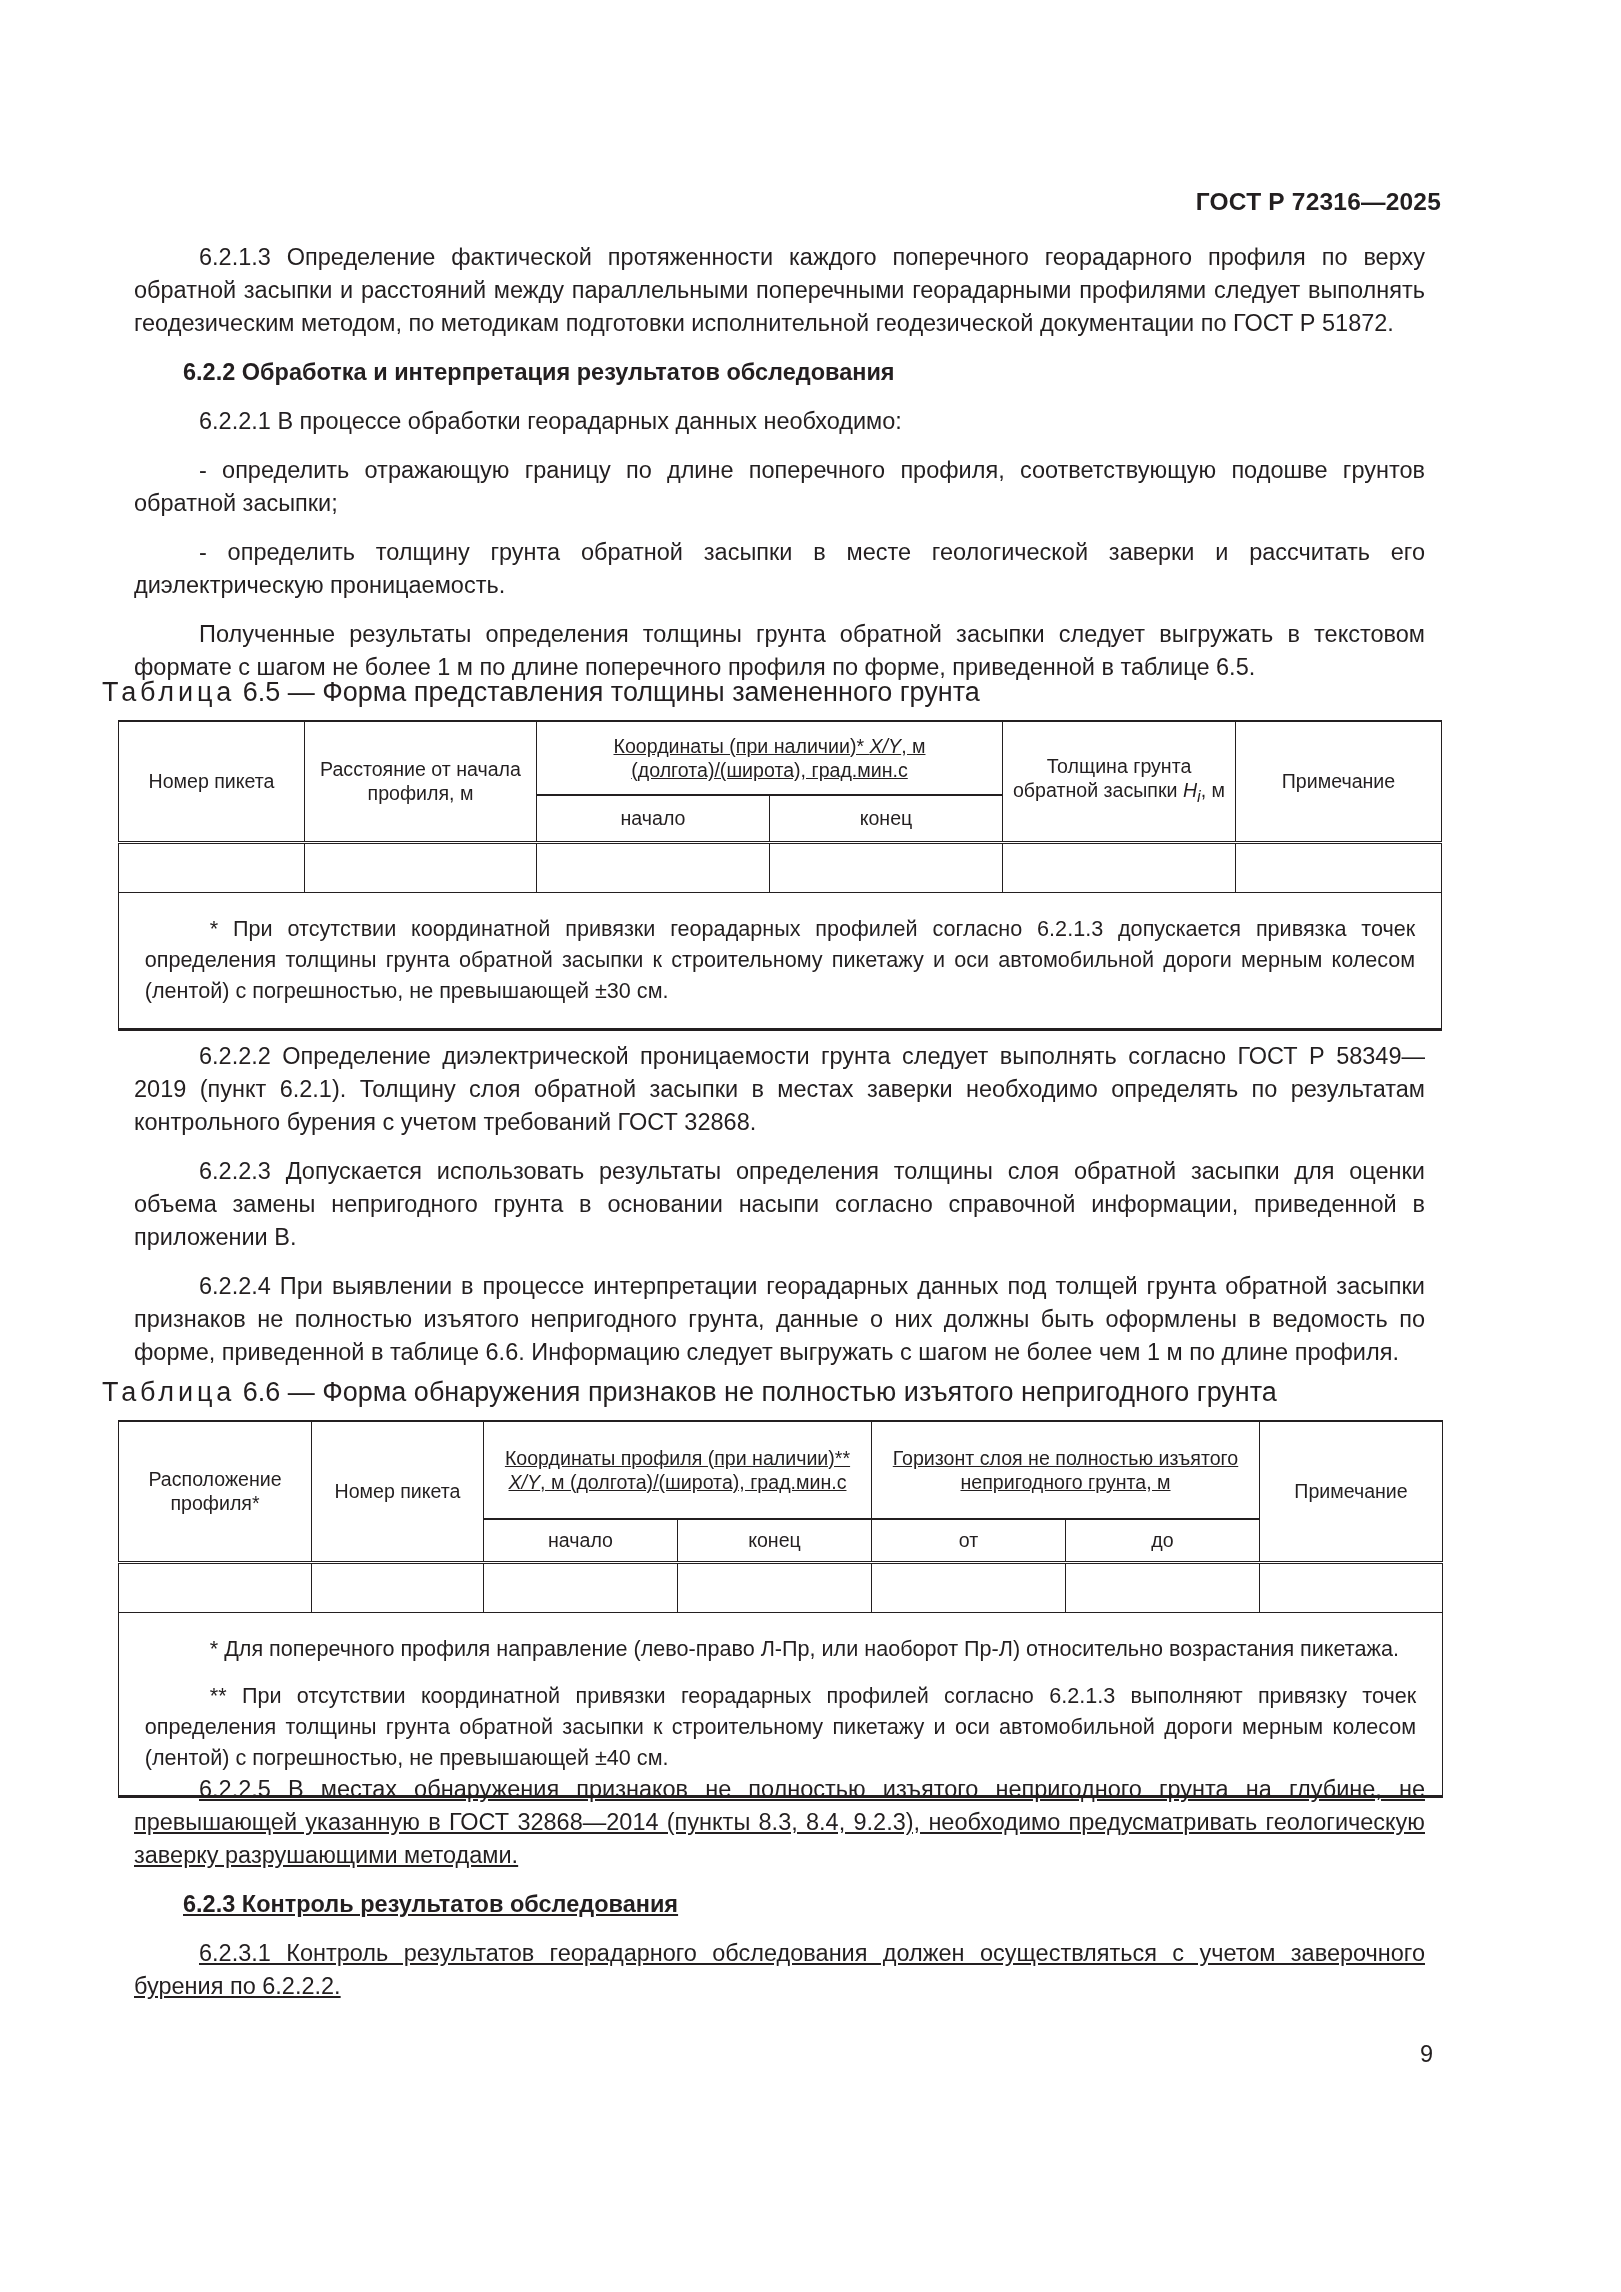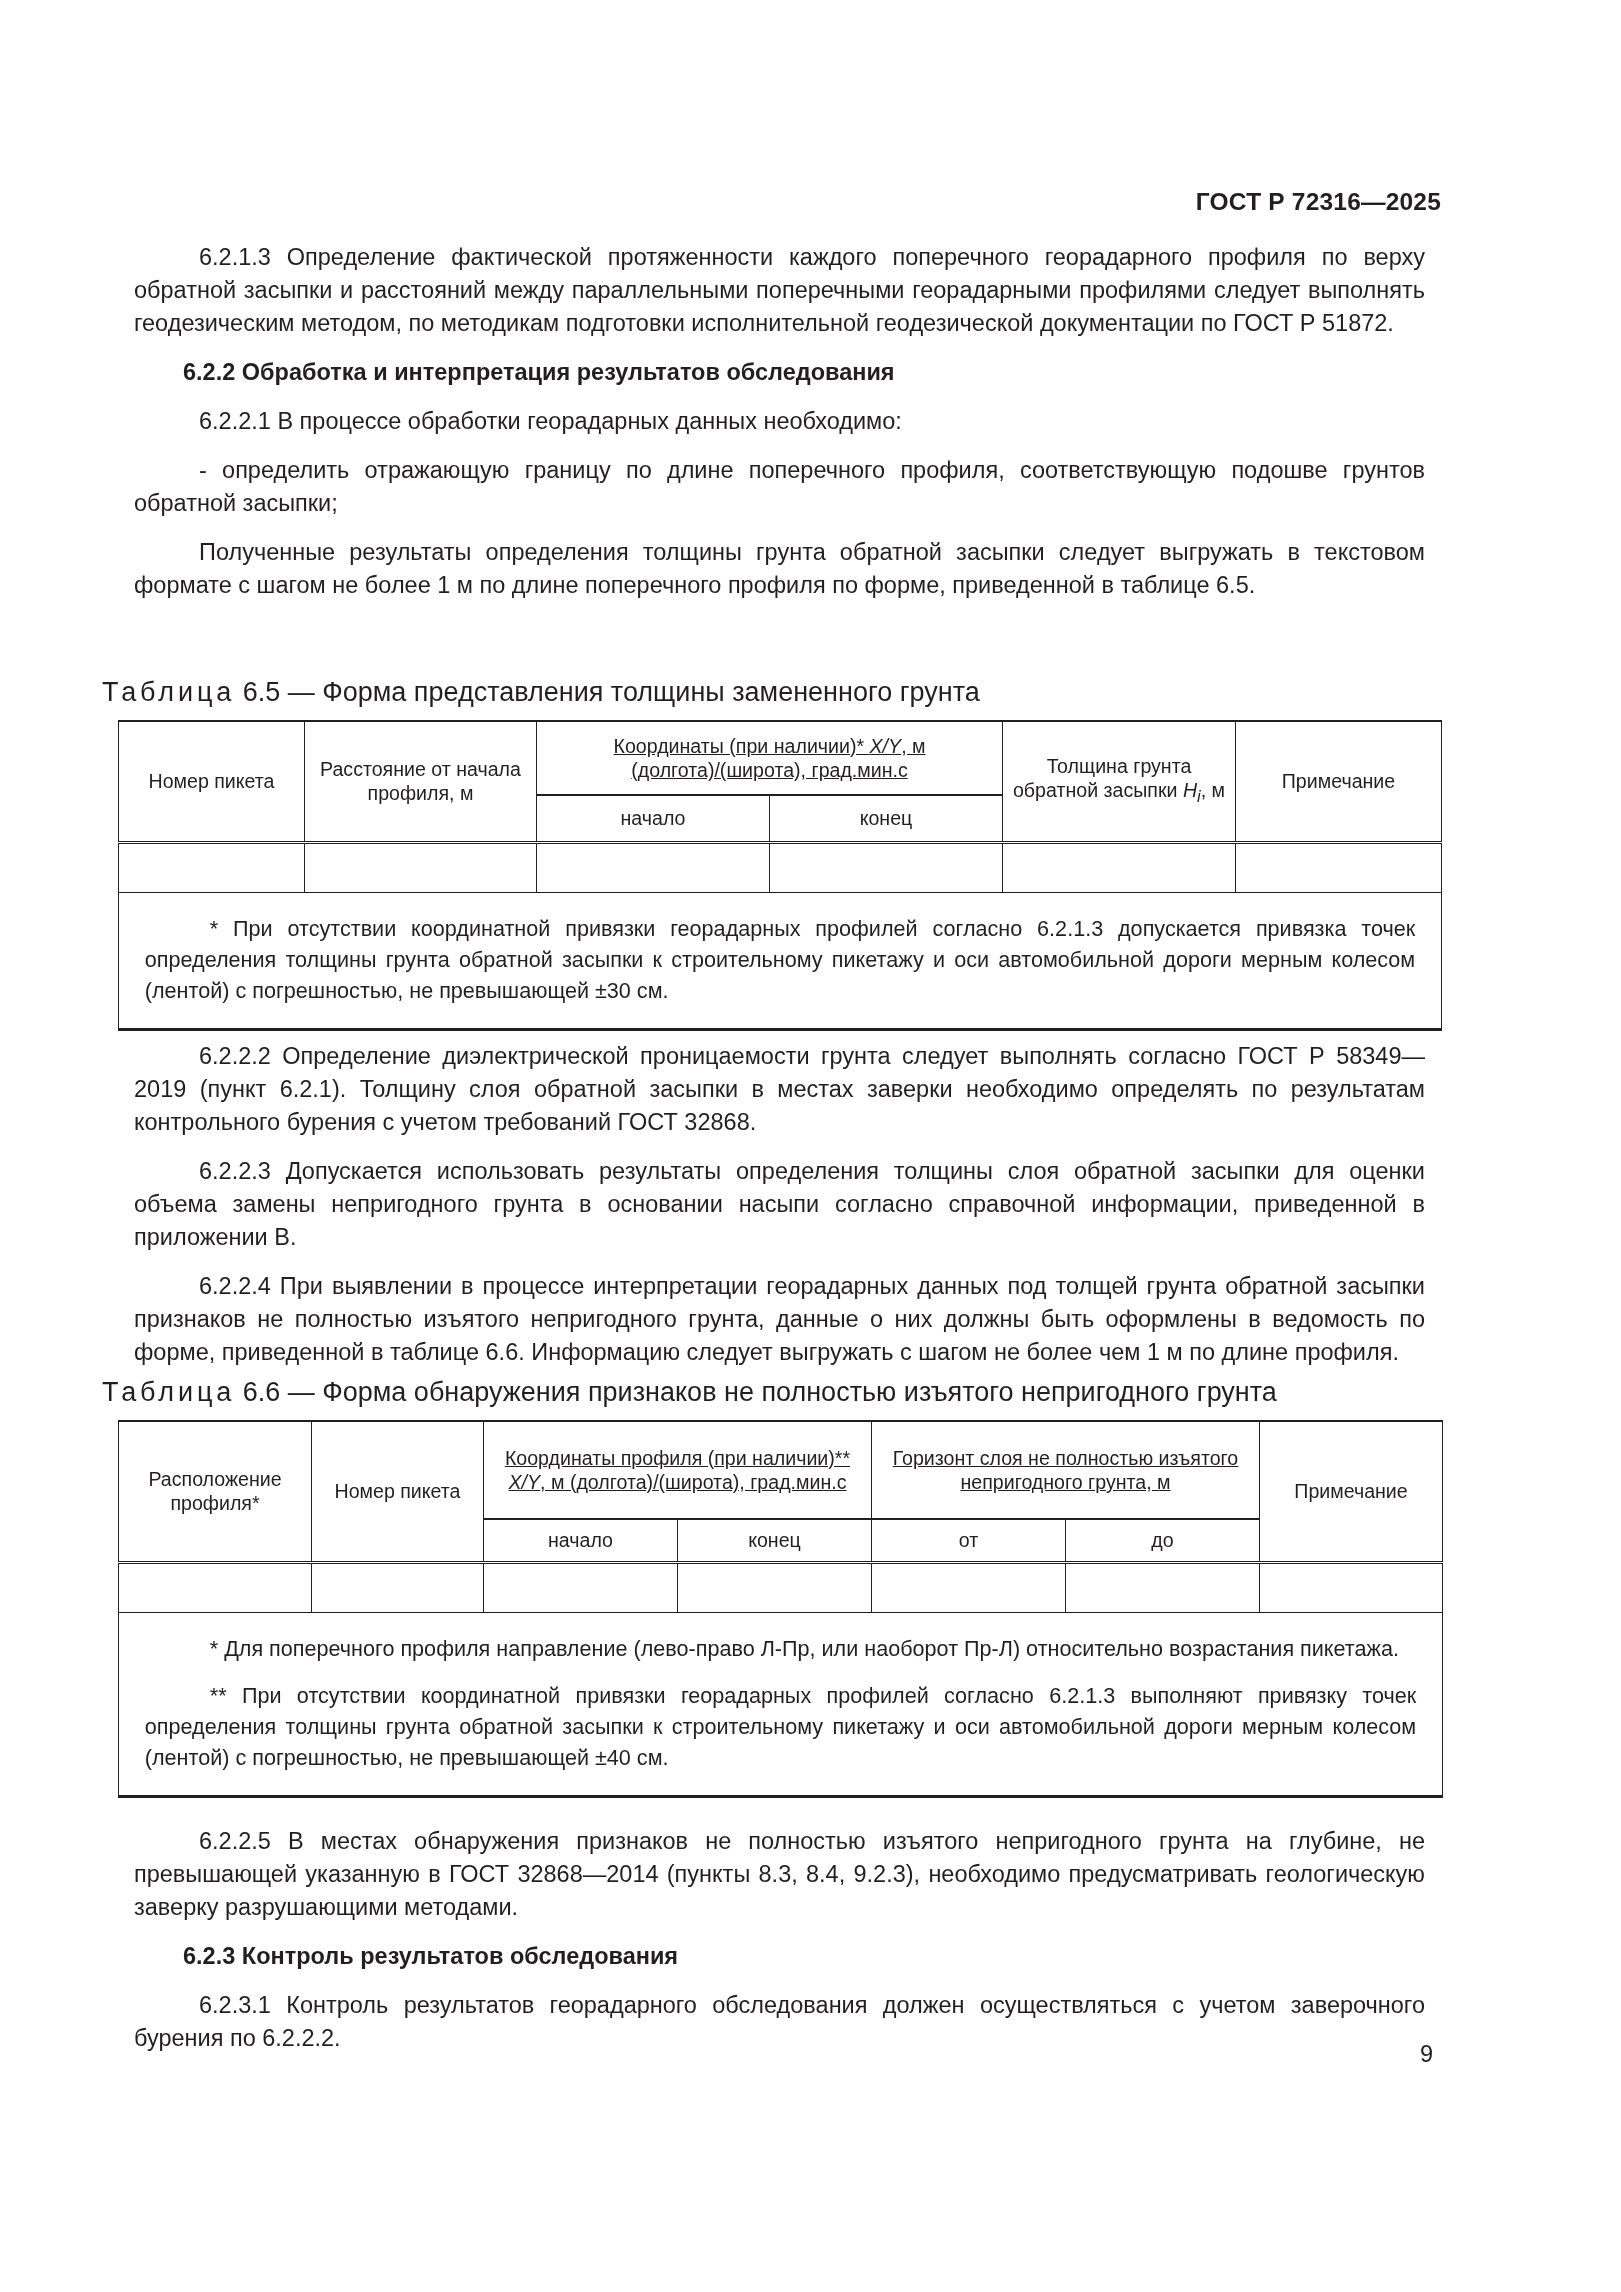--- a/index.html
+++ b/index.html
@@ -33,20 +33,21 @@
 
 <div class="page">
 
   <div class="doc-header">ГОСТ Р 72316—2025</div>
 
   <div class="body-text" style="top:225px;">
     <p class="para">6.2.1.3 Определение фактической протяженности каждого поперечного георадарного профиля по верху обратной засыпки и расстояний между параллельными поперечными георадарными профилями следует выполнять геодезическим методом, по методикам подготовки исполнительной геодезической документации по ГОСТ Р 51872.</p>
     <p class="heading">6.2.2 Обработка и интерпретация результатов обследования</p>
     <p class="para">6.2.2.1 В процессе обработки георадарных данных необходимо:</p>
     <p class="para">- определить отражающую границу по длине поперечного профиля, соответствующую подошве грунтов обратной засыпки;</p>
+    <p class="para">- определить толщину грунта обратной засыпки в месте геологической заверки и рассчитать его диэлектрическую проницаемость.</p>
     <p class="para">Полученные результаты определения толщины грунта обратной засыпки следует выгружать в текстовом формате с шагом не более 1 м по длине поперечного профиля по форме, приведенной в таблице 6.5.</p>
   </div>
 
   <div class="caption" style="top:680px;">
     <span class="spaced">Таблица</span>
     <span>6.5 — Форма представления толщины замененного грунта</span>
   </div>
 
   <table class="gt" style="top:720px;">
     <colgroup>
@@ -131,21 +132,21 @@
     </tr>
     <tr class="foot">
       <td colspan="7">
         <p class="fnote">* Для поперечного профиля направление (лево-право Л-Пр, или наоборот Пр-Л) относительно возрастания пикетажа.</p>
         <p class="fnote">** При отсутствии координатной привязки георадарных профилей согласно 6.2.1.3 выполняют привязку точек определения толщины грунта обратной засыпки к строительному пикетажу и оси автомобильной дороги мерным колесом (лентой) с погрешностью, не превышающей ±40 см.</p>
       </td>
     </tr>
   </tbody>
     </table>
 
-  <div class="body-text" style="top:1809px;">
+  <div class="body-text" style="top:1757px;text-decoration:underline;">
     <p class="para">6.2.2.5 В местах обнаружения признаков не полностью изъятого непригодного грунта на глубине, не превышающей указанную в ГОСТ 32868—2014 (пункты 8.3, 8.4, 9.2.3), необходимо предусматривать геологическую заверку разрушающими методами.</p>
     <p class="heading">6.2.3 Контроль результатов обследования</p>
     <p class="para">6.2.3.1 Контроль результатов георадарного обследования должен осуществляться с учетом заверочного бурения по 6.2.2.2.</p>
   </div>
 
   <div class="page-num">9</div>
 </div>
 
 
 </body></html>

